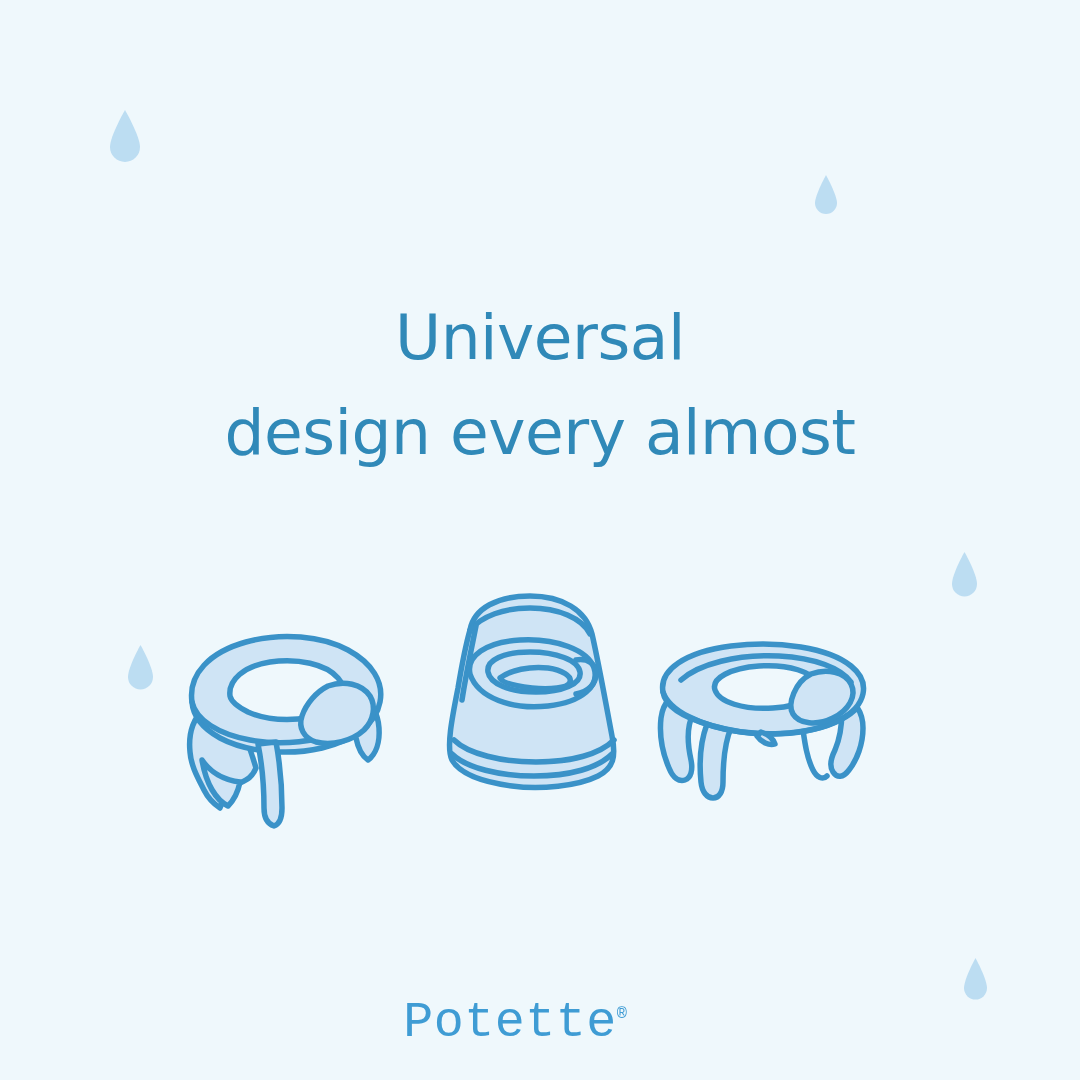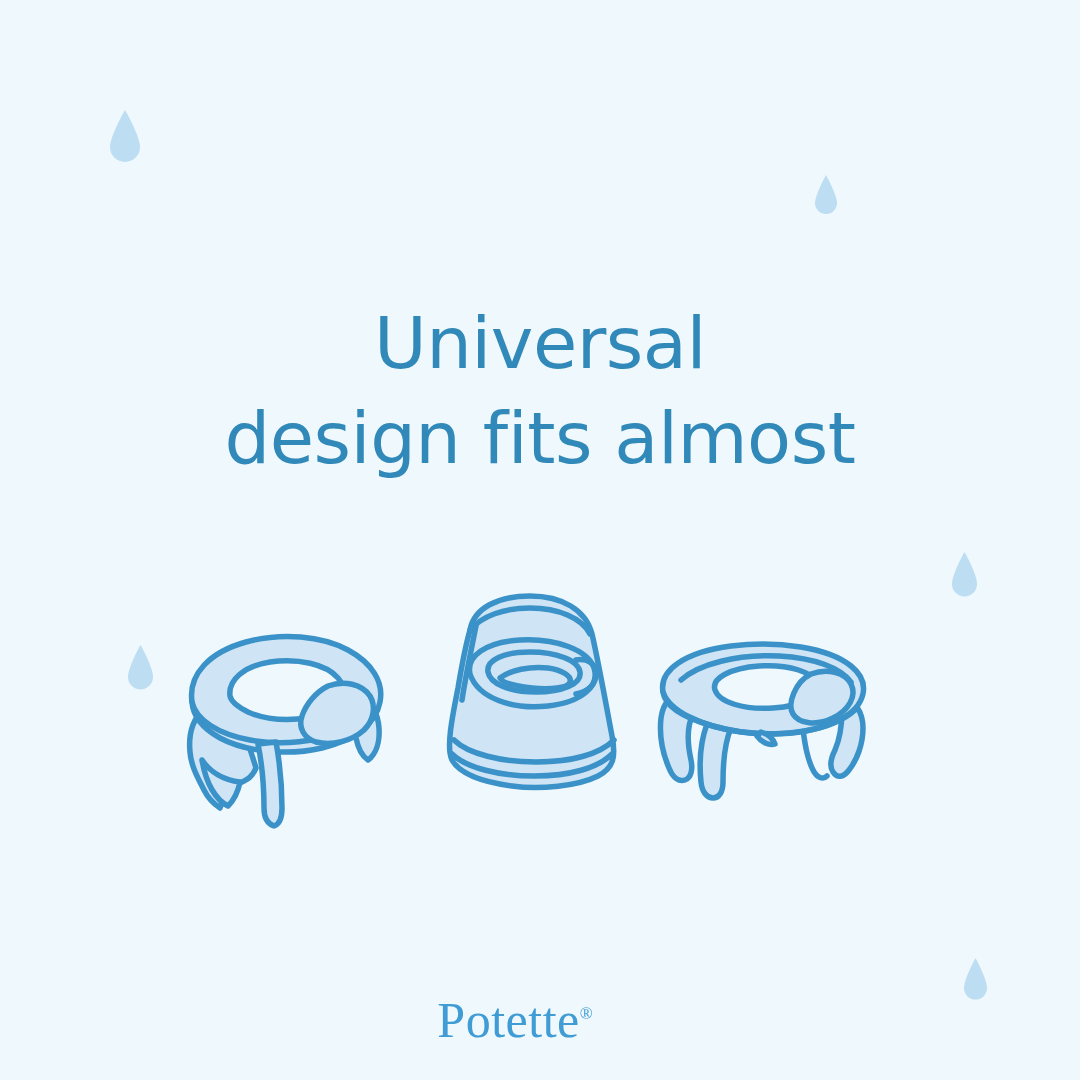--- a/index.html
+++ b/index.html
@@ -30,21 +30,21 @@
   
   #headline {
     position: absolute;
     left: 0;
     top: 248px;
     width: 1080px;
     text-align: center;
     color: #3089b8;
     font-family: "DejaVu Sans", sans-serif;
     font-weight: 400;
-    font-size: 72px;
+    font-size: 63px;
     line-height: 95px;
     letter-spacing: -0.5px;
   }
   #headline .hl-line { display: block; white-space: nowrap; }
 
   
   #potty-row {
     position: absolute;
     left: 0;
     top: 588px;
@@ -61,21 +61,21 @@
   #potty-standing     { left: 645px; top: 50px; }
 
   
   #logo {
     position: absolute;
     left: 0;
     top: 986px;
     width: 1030px;
     text-align: center;
     color: #3f9cd4;
-    font-family: Liberation Serif, serif;
+    font-family: Liberation Mono, monospace;
     font-size: 50px;
     line-height: 56px;
     letter-spacing: 0.5px;
   }
   #logo .reg {
     font-size: 17px;
     vertical-align: super;
     letter-spacing: 0;
   }
 </style>
@@ -105,21 +105,21 @@
       </svg>
   </span>
   <span class="droplet" id="drop-4" style="left: 964px; top: 958px;">
     <svg width="23" height="42" viewBox="0 0 23 42">
         <path d="M11.5 0 C11.5 0 23 21 23 30 A11.5 11.5 0 0 1 0 30 C0 21 11.5 0 11.5 0 Z" fill="#bcddf2"></path>
       </svg>
   </span>
 
   <h1 id="headline" style="color: rgb(48, 137, 184);">
     <span class="hl-line">Universal</span>
-    <span class="hl-line">design fits almost</span>
+    <span class="hl-line">design every almost</span>
   </h1>
 
   <div id="potty-row">
 
     <div class="potty" id="potty-seat-reducer">
       <svg width="230" height="225" viewBox="0 0 230 225">
         <g fill="#cfe4f5" stroke="#3a92c8" stroke-width="5.5" stroke-linejoin="round" stroke-linecap="round">
 
           <path d="M30 100 C18 108 12 124 14 144 C15 158 22 170 28 182
                    C32 190 38 196 44 200 C48 188 54 180 62 176

